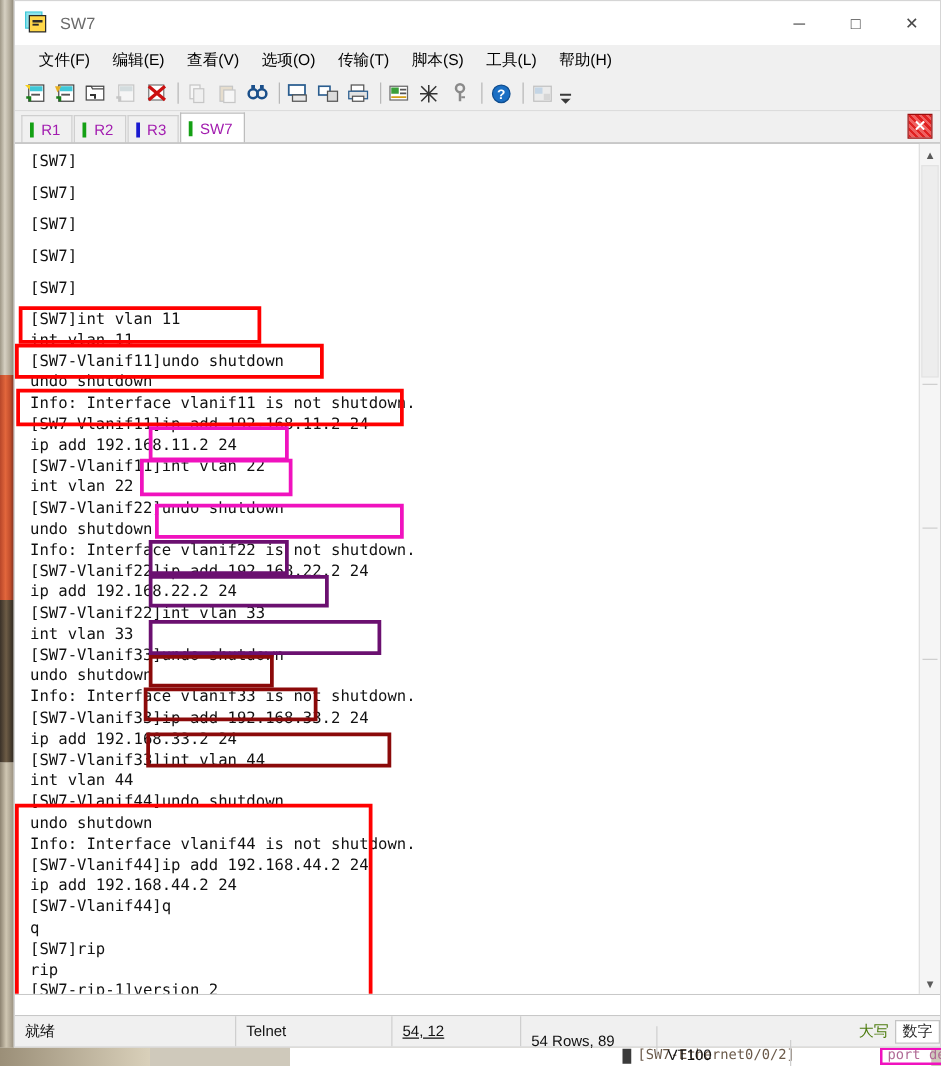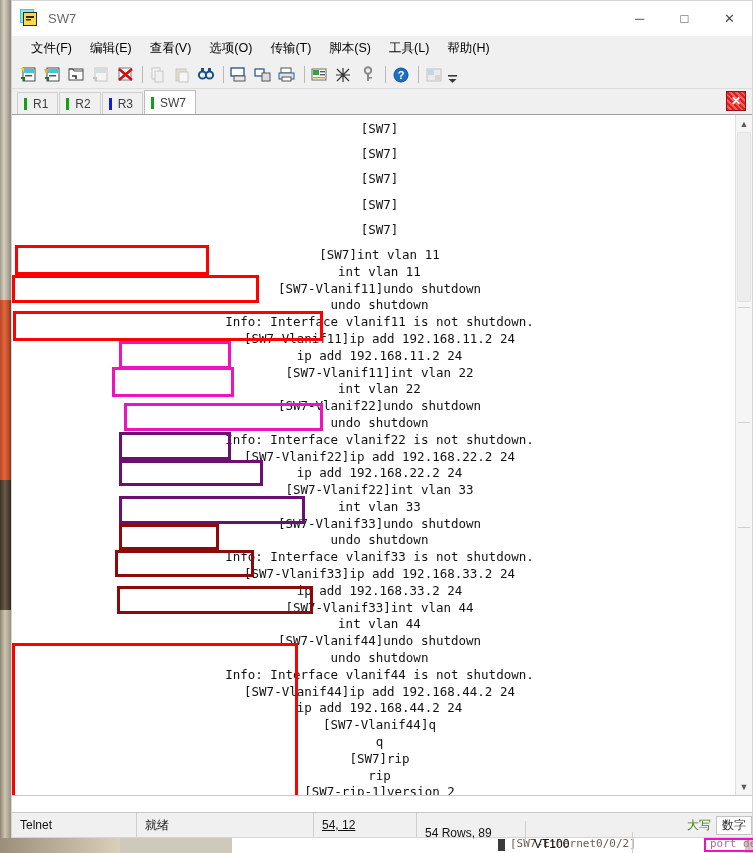--- a/index.html
+++ b/index.html
@@ -71,32 +71,32 @@
     display:flex;align-items:center;justify-content:center;}
   .tb-sep{width:1px;height:17px;background:#b8b8b8;margin:0 4px;}
   .tb-overflow{width:11px;height:22px;display:flex;flex-direction:column;
     align-items:center;justify-content:flex-end;padding-bottom:2px;}
 
   
   #tab-bar{height:25px;background:#f0f0f0;display:flex;align-items:flex-end;
     padding-left:5px;flex:0 0 auto;position:relative;}
   .tab{height:21px;display:flex;align-items:center;padding:0 9px 0 6px;
     font-size:12px;background:#f0f0f0;border:1px solid #cfcfcf;border-bottom:none;
-    margin-right:1px;color:#404040;font-family:"Liberation Sans", sans-serif;}
+    margin-right:1px;color:#a21caf;font-family:"Liberation Sans", sans-serif;}
   .tab.active{background:#ffffff;height:23px;border-color:#bdbdbd;}
   .tab-led{width:3px;height:12px;margin-right:6px;background:#14a014;}
   #tab-close{position:absolute;right:6px;top:2px;width:18px;height:18px;
     background:repeating-linear-gradient(45deg,#e02020 0 2px,#f06060 2px 4px);
     border:1px solid #9a0f0f;display:flex;align-items:center;justify-content:center;
     color:#fff;font-size:12px;font-weight:bold;font-family:"Liberation Sans", sans-serif;}
 
   
   #terminal-wrap{flex:1 1 auto;display:flex;background:#ffffff;
     border-top:1px solid #9e9e9e;position:relative;min-height:0;}
-  #terminal{flex:1 1 auto;position:relative;background:#ffffff;overflow:hidden;text-align:center;}
+  #terminal{flex:1 1 auto;position:relative;background:#ffffff;overflow:hidden;}
   #term-lines{position:absolute;left:12px;top:6px;right:0;
     font-family:"DejaVu Sans Mono", monospace;font-size:12.5px;color:#111111;
     line-height:16.8px;white-space:pre;letter-spacing:0px;}
   .tline{height:16.8px;}
   .tline.gap{height:25.2px;}
 
   
   #annotations{position:absolute;left:0;top:0;right:0;bottom:0;pointer-events:none;}
   .anno{position:absolute;box-sizing:border-box;border-style:solid;background:transparent;}
 
@@ -361,22 +361,22 @@
         <div class="sb-tick" style="top:290px"></div>
         <div class="sb-tick" style="top:395px"></div>
       </div>
       <div class="sb-arrow">▼</div>
     </div>
   </div>
 
   <div id="input-line"></div>
 
   <div id="status-bar">
+    <div class="status-cell" id="status-ready">就绪</div>
     <div class="status-cell" id="status-proto">Telnet</div>
-    <div class="status-cell" id="status-ready">就绪</div>
     <div class="status-cell" id="status-cursor">54, 12</div>
     <div class="status-cell" id="status-rows">54 Rows, 89</div>
     <div class="status-cell" id="status-term">VT100</div>
     <div id="status-filler"></div>
     <div id="status-caps">大写</div>
     <div id="status-num">数字</div>
   </div>
 </div>
 
 </body></html>

